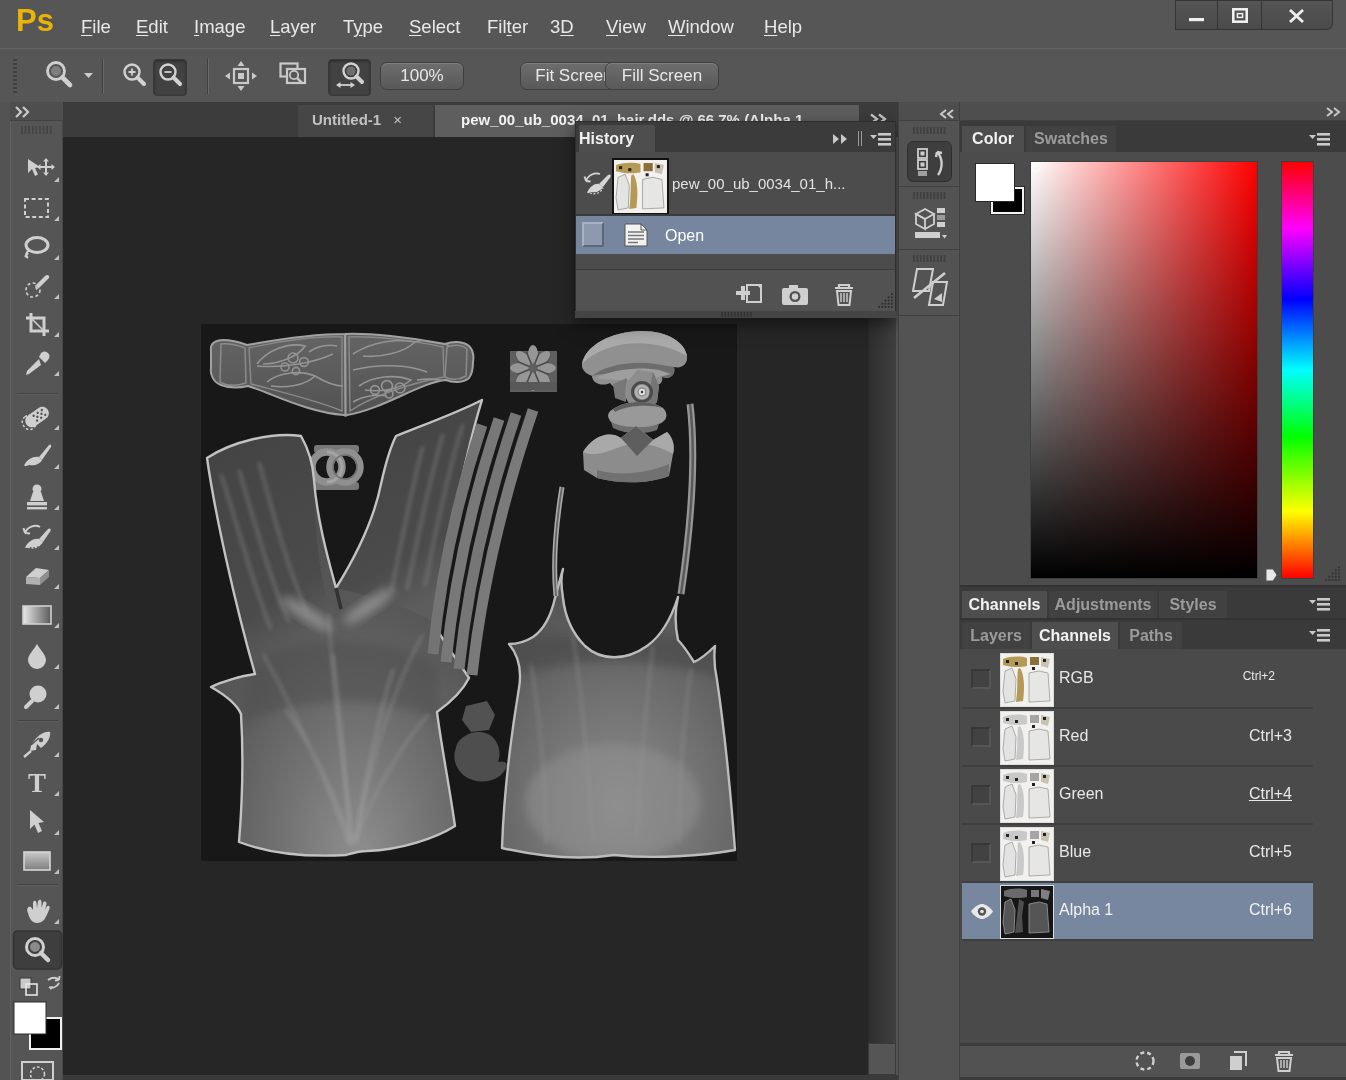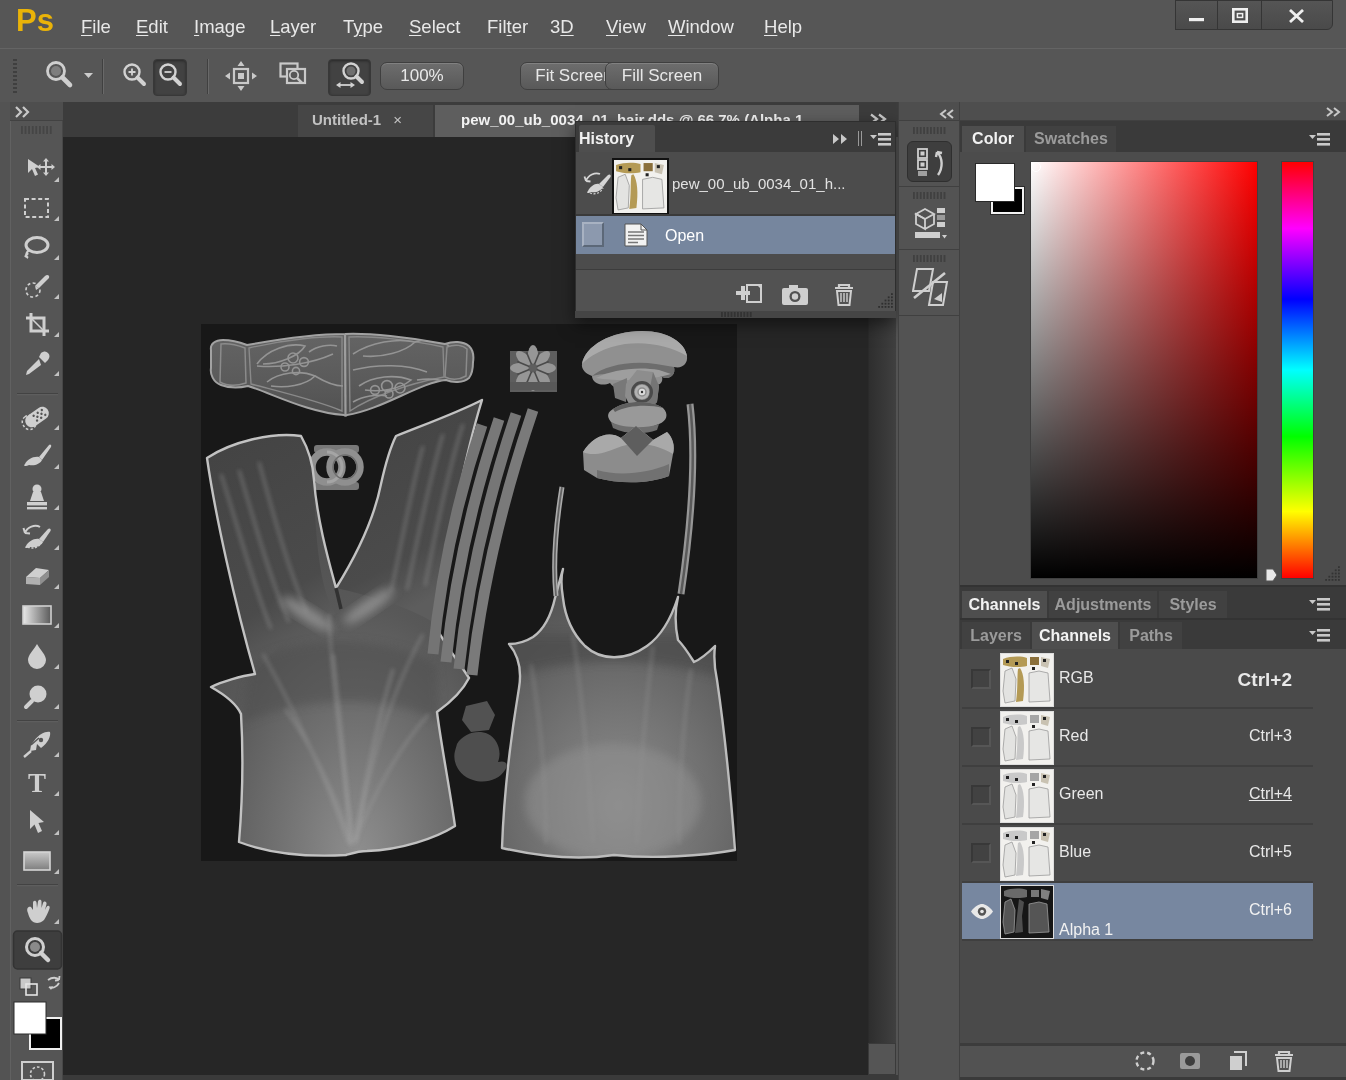--- a/index.html
+++ b/index.html
@@ -694,21 +694,21 @@
           <path d="M40 3 l9 2 l-2 9 l-7 -2 z" fill="#c9c2b2"></path>
           <rect x="5" y="6" width="3" height="3" fill="#222"></rect>
           <rect x="14" y="8" width="3" height="3" fill="#222"></rect>
           <rect x="31" y="13" width="3" height="3" fill="#222"></rect>
           <path d="M4 17 L11 14 L15 25 L14 47 L4 49 L2 37 Z" fill="#e3e3e1" stroke="#9a9a9a" stroke-width="0.8"></path>
           <path d="M19 14 C23 20 24 32 22 47 L15 48 C17 34 16 22 17 15 Z" fill="#b49a55"></path>
           <path d="M28 19 L38 17 L47 19 L49 47 L28 48 Z" fill="#e6e6e4" stroke="#9a9a9a" stroke-width="0.8"></path>
           <rect x="42" y="5" width="3" height="3" fill="#222"></rect>
         </svg></div>
       <div class="abs" style="left:99px;top:567px;color:#e8e8e8;font-size:16px;">RGB</div>
-      <div class="abs" style="left:240px;top:567px;width:92px;text-align:right;color:#e8e8e8;font-size:19px;font-weight:bold;">Ctrl+2</div>
+      <div class="abs" style="left:223px;top:567px;width:92px;text-align:right;color:#e8e8e8;font-size:12px;">Ctrl+2</div>
       <div class="abs" style="left:2px;top:607px;width:351px;height:56px;background:#4a4a4a;border-bottom:2px solid #3f3f3f;box-sizing:content-box;"></div>
       <div class="abs" style="left:11px;top:625px;width:20px;height:20px;background:#424242;border-top:2px solid #383838;border-left:2px solid #383838;border-bottom:2px solid #565656;border-right:2px solid #565656;box-sizing:border-box;"></div>
       <div class="abs" style="left:40px;top:609px;width:52px;height:52px;border:1px solid #ddd;box-sizing:content-box;"><svg width="52" height="52" viewBox="0 0 52 52">
           <rect width="52" height="52" fill="#f2f1ee"></rect>
           <path d="M2 5 C10 2 20 2 26 4 L26 12 C18 14 8 13 2 11 Z" fill="#c9c9c9"></path>
           <rect x="29" y="3" width="9" height="8" fill="#a5a5a5"></rect>
           <path d="M40 3 l9 2 l-2 9 l-7 -2 z" fill="#c9c2b2"></path>
           <rect x="5" y="6" width="3" height="3" fill="#222"></rect>
           <rect x="14" y="8" width="3" height="3" fill="#222"></rect>
           <rect x="31" y="13" width="3" height="3" fill="#222"></rect>
@@ -761,21 +761,21 @@
       </svg>
       <div class="abs" style="left:40px;top:783px;width:52px;height:52px;border:1px solid #ddd;box-sizing:content-box;"><svg width="52" height="52" viewBox="0 0 52 52">
           <rect width="52" height="52" fill="#161616"></rect>
           <path d="M3 5 C10 2 20 2 26 4 L26 11 C18 13 8 12 3 10 Z" fill="#6a6a6a"></path>
           <path d="M30 4 l8 0 l0 7 l-8 0 z" fill="#777"></path>
           <path d="M40 3 l9 2 l-2 9 l-7 -2 z" fill="#808080"></path>
           <path d="M4 16 L10 13 L14 24 L13 46 L4 48 L2 36 Z" fill="#555555" stroke="#9a9a9a" stroke-width="0.8"></path>
           <path d="M18 13 L23 16 L21 30 L22 46 L14 47 Z" fill="#4e4e4e"></path>
           <path d="M28 18 L38 16 L46 18 L48 46 L28 47 Z" fill="#555555" stroke="#9a9a9a" stroke-width="0.8"></path>
         </svg></div>
-      <div class="abs" style="left:99px;top:799px;color:#f2f2f2;font-size:16px;margin-top:20px;">Alpha 1</div>
+      <div class="abs" style="left:99px;top:799px;color:#f2f2f2;font-size:16px;">Alpha 1</div>
       <div class="abs" style="left:240px;top:799px;width:92px;text-align:right;color:#f2f2f2;font-size:16px;">Ctrl+6</div>
       <div class="abs" style="left:0;top:941px;width:386px;height:3px;background:#3c3c3c;"></div>
       <div class="abs" style="left:0;top:944px;width:386px;height:31px;background:#525252;"></div>
       <svg class="abs" style="left:174px;top:948px;" width="22" height="22">
         <circle cx="11" cy="11" r="8.5" fill="none" stroke="#cfcfcf" stroke-width="2.4" stroke-dasharray="4 3"></circle>
       </svg>
       <svg class="abs" style="left:219px;top:950px;" width="22" height="18">
         <rect x="1" y="1" width="20" height="16" rx="2" fill="#9a9a9a"></rect>
         <circle cx="11" cy="9" r="5" fill="#3e3e3e"></circle>
       </svg>

